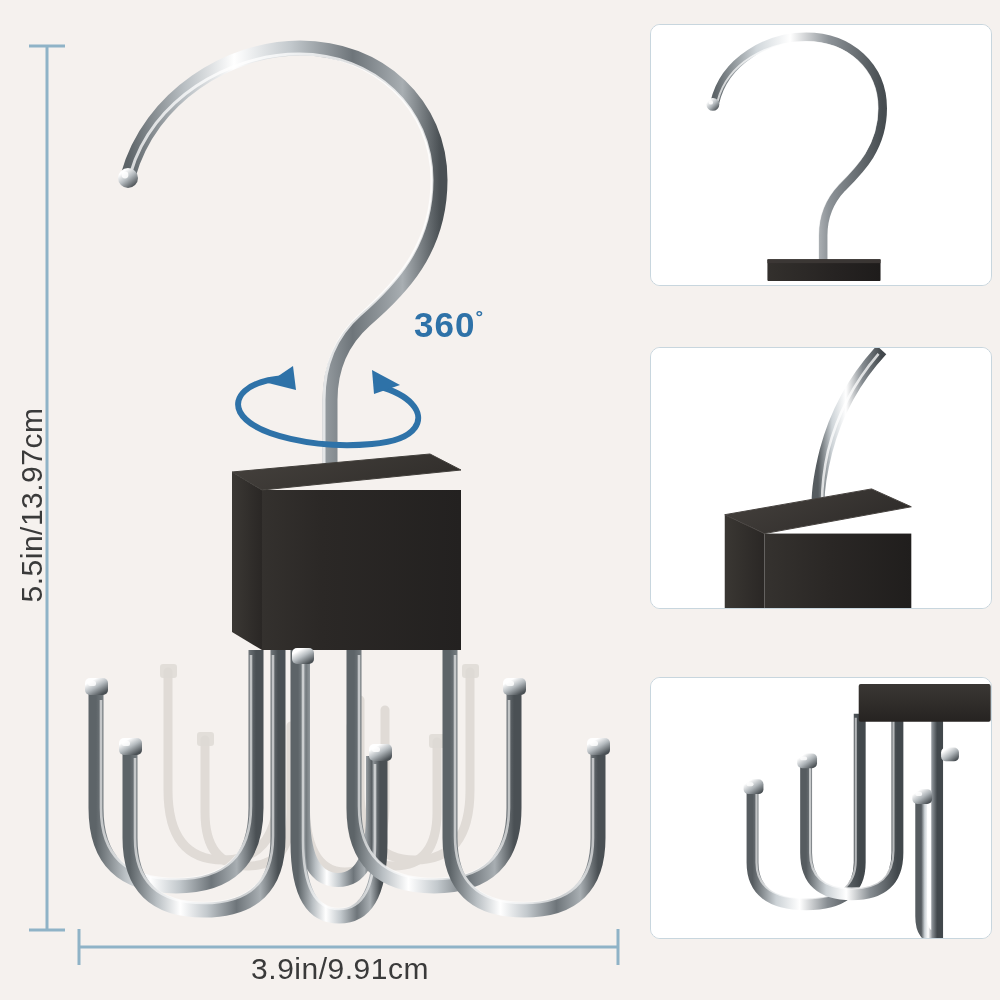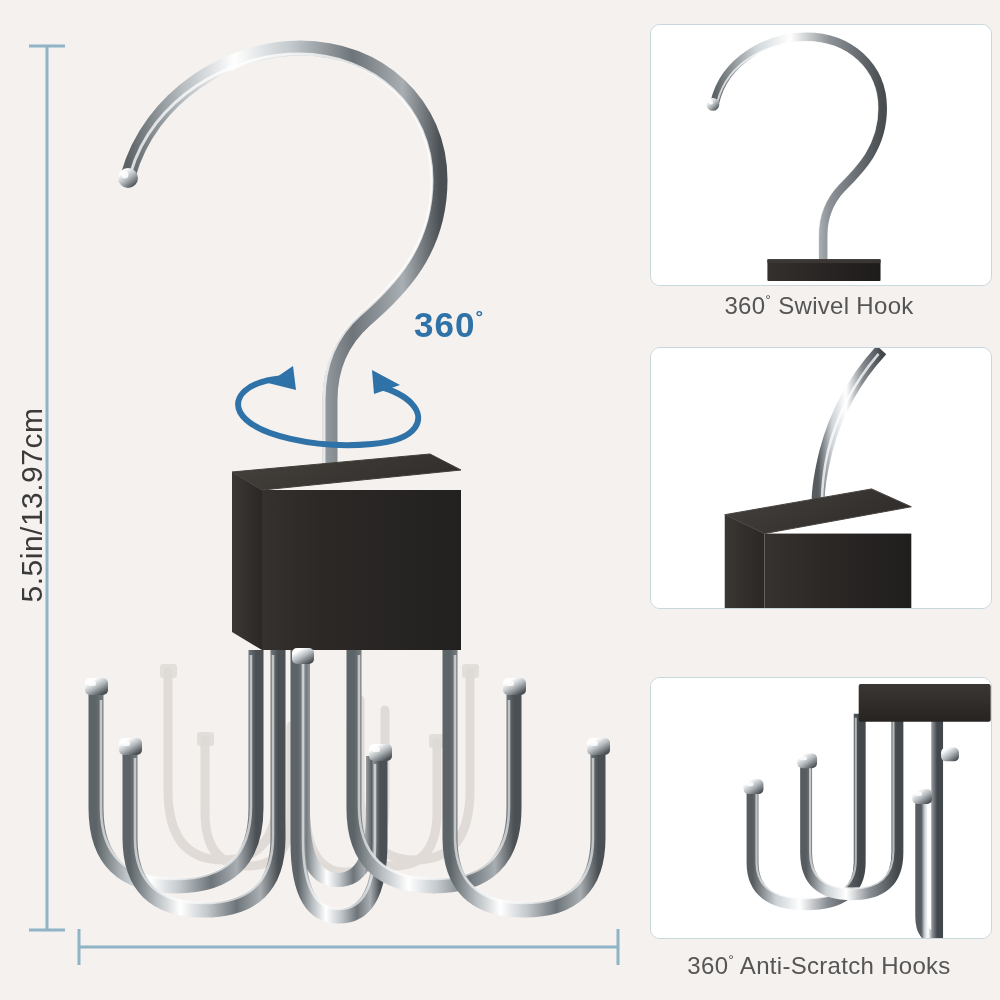--- a/index.html
+++ b/index.html
@@ -269,20 +269,21 @@
            <rect x="590" y="741" width="8" height="5" rx="2" fill="#ffffff" opacity="0.8"></rect>
           </g>
         <g>
             <rect x="292" y="648" width="22" height="16" rx="5" fill="url(#ballGrad)"></rect>
           </g>
       </g>
     </svg>
 
     <div class="dim-label" id="dim-label-height">5.5in/13.97cm</div>
 
+    <div class="dim-label" id="dim-label-width">3.9in/9.91cm</div>
 
     <div id="rotation-label">
       <span>360</span><span class="deg">°</span>
     </div>
   </div>
 
   <div id="right-column">
 
     <div class="feature-card" id="card-swivel">
       <svg class="card-svg" viewBox="0 0 342 262">
@@ -317,23 +318,20 @@
                  C 197 17, 228 45, 228 84
                  C 228 121, 206 143, 188 161
                  C 173 177, 168 195, 168 212
                  L 168 238" fill="none" stroke="#ffffff" stroke-width="2" stroke-linecap="round" opacity="0.7"></path>
         <circle cx="62" cy="80" r="6.5" fill="url(#cBallA)"></circle>
         <circle cx="60" cy="78" r="2.2" fill="#ffffff" opacity="0.85"></circle>
         <rect x="117" y="236" width="114" height="22" rx="1" fill="url(#cWoodA)"></rect>
         <rect x="117" y="236" width="114" height="4" fill="#3d3936" opacity="0.9"></rect>
       </svg>
     </div>
-    <div class="feature-caption" id="caption-swivel">
-      <span>360</span><span class="deg">°</span><span> Swivel Hook</span>
-    </div>
 
     <div class="feature-card" id="card-wood">
       <svg class="card-svg" viewBox="0 0 342 262">
         <defs>
           <linearGradient id="cChromeB" x1="0" y1="0" x2="1" y2="0">
             <stop offset="0%" stop-color="#565c60"></stop>
             <stop offset="22%" stop-color="#ced4d8"></stop>
             <stop offset="44%" stop-color="#ffffff"></stop>
             <stop offset="70%" stop-color="#868c91"></stop>
             <stop offset="100%" stop-color="#42484c"></stop>
@@ -405,18 +403,15 @@
         </g>
         <g>
           <rect x="263" y="112" width="20" height="15" rx="5" fill="url(#cBallC)"></rect>
           <rect x="266" y="115" width="7" height="4" rx="2" fill="#ffffff" opacity="0.8"></rect>
         </g>
         <g>
           <rect x="292" y="70" width="18" height="14" rx="5" fill="url(#cBallC)"></rect>
         </g>
       </svg>
     </div>
-    <div class="feature-caption" id="caption-hooks">
-      <span>360</span><span class="deg">°</span><span> Anti-Scratch Hooks</span>
-    </div>
 
   </div>
 </div>
 
 </body></html>

